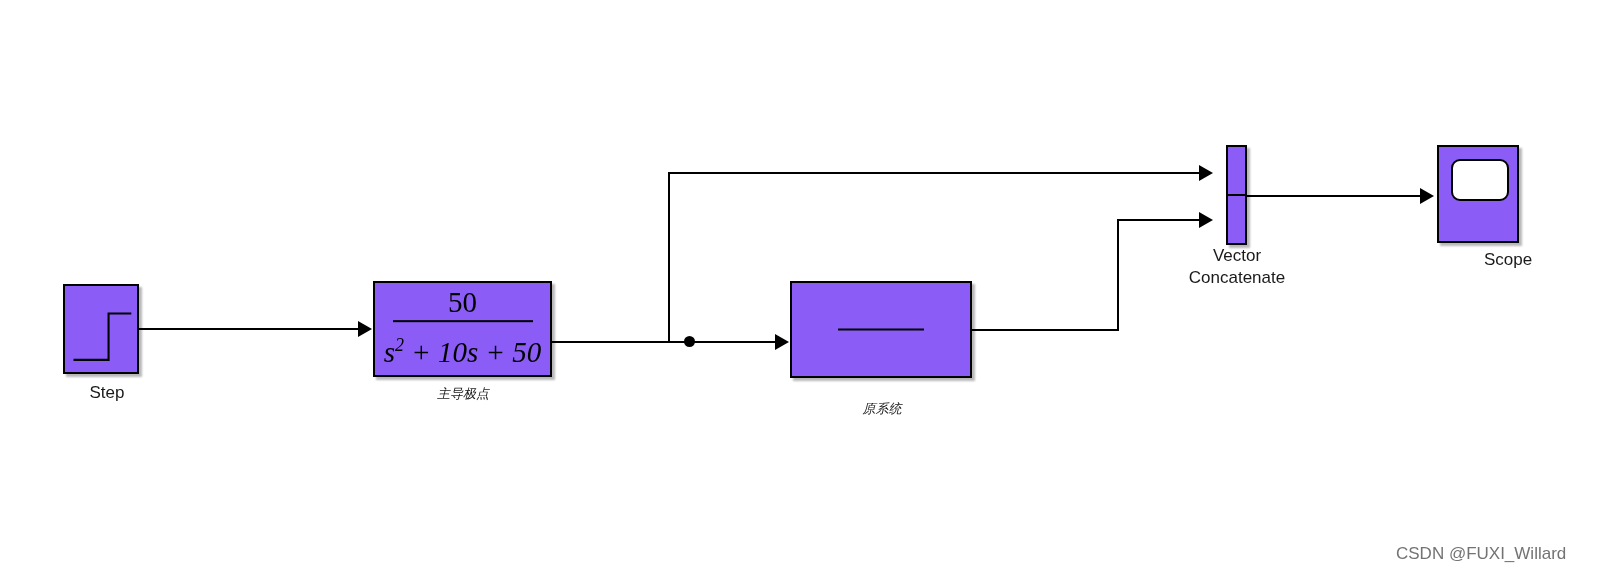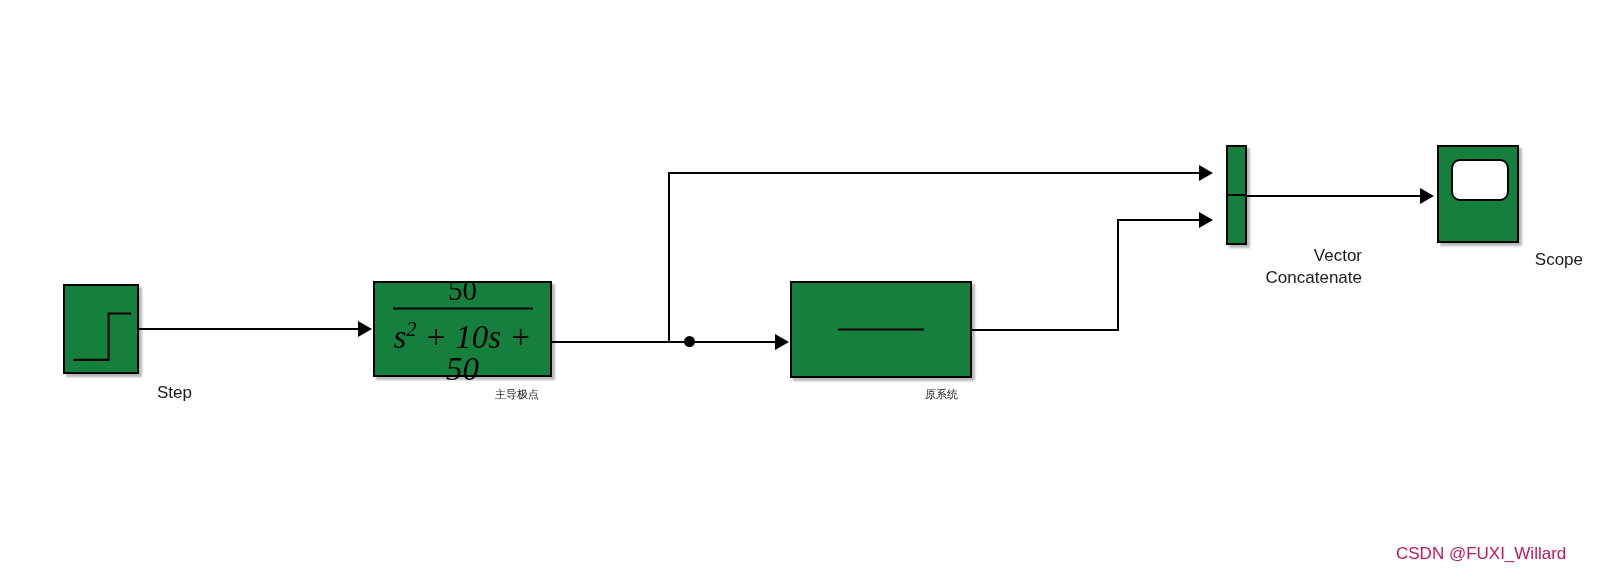--- a/index.html
+++ b/index.html
@@ -13,37 +13,38 @@
     height: 588px;
     background: #ffffff;
     overflow: hidden;
     font-family: "Liberation Sans", sans-serif;
   }
 
   
   .block {
     position: absolute;
     box-sizing: border-box;
-    background: #15803d;
+    background: #8b5cf6;
     border: 2px solid #000000;
     box-shadow: 3px 3px 2px rgba(0,0,0,0.28);
   }
 
   
   .caption {
     position: absolute;
-    text-align: right;
+    text-align: center;
     color: #1a1a1a;
     font-size: 17px;
     line-height: 22px;
     white-space: pre-line;
     font-family: "Liberation Sans", sans-serif;
   }
   .caption.cjk {
-    font-size: 11px;
+    font-size: 13px;
+    font-style: italic;
   }
 
   
   .wire {
     position: absolute;
     background: #000000;
   }
   .wire.h { height: 2px; }
   .wire.v { width: 2px; }
 
@@ -79,22 +80,22 @@
     font-size: 29px;
     line-height: 32px;
     padding: 0 2px;
   }
   .tf .bar {
     height: 2px;
     background: #000000;
     margin: 2px auto 3px auto;
   }
   .tf .den {
-    font-size: 33px;
-    line-height: 32px;
+    font-size: 29px;
+    line-height: 40px;
     padding: 0 2px;
     font-style: italic;
   }
   .tf sup {
     font-size: 0.62em;
     vertical-align: super;
     font-style: italic;
   }
 
   
@@ -116,37 +117,37 @@
   .scope-screen {
     position: absolute;
     border: 2px solid #000000;
     border-radius: 9px;
     background: #ffffff;
   }
 
   
   .watermark {
     position: absolute;
-    color: #be185d;
+    color: #737373;
     font-size: 17px;
     font-family: "Liberation Sans", sans-serif;
     white-space: nowrap;
   }
 </style>
 </head>
 <body>
 
 <div id="canvas">
 
   <div class="block" style="left:63px; top:284px; width:76px; height:90px;">
     <svg class="step-icon" viewBox="0 0 76 90" preserveAspectRatio="none">
       <polyline points="9,78 46,78 46,29 70,29" fill="none" stroke="#000000" stroke-width="2.2"></polyline>
     </svg>
   </div>
-  <div class="caption" style="left:42px; top:382px; width:150px;">Step</div>
+  <div class="caption" style="left:32px; top:382px; width:150px;">Step</div>
 
   <div class="wire h" style="left:139px; top:328px; width:219px;"></div>
   <div class="arrow" style="left:358px; top:321px;"></div>
 
   <div class="block" style="left:373px; top:281px; width:179px; height:96px;">
     <div class="tf">
       <div class="num"><span>50</span></div>
       <div class="bar" style="width:140px;"></div>
       <div class="den"><span>s</span><sup>2</sup><span> + 10s + 50</span></div>
     </div>
@@ -163,21 +164,21 @@
   <div class="arrow" style="left:1199px; top:165px;"></div>
 
   <div class="wire h" style="left:689px; top:341px; width:86px;"></div>
   <div class="arrow" style="left:775px; top:334px;"></div>
 
   <div class="block" style="left:790px; top:281px; width:182px; height:97px;">
     <div class="tf">
       <div class="bar" style="width:86px;"></div>
     </div>
   </div>
-  <div class="caption cjk" style="left:806px; top:383px; width:152px;">原系统</div>
+  <div class="caption cjk" style="left:806px; top:398px; width:152px;">原系统</div>
 
   <div class="wire h" style="left:972px; top:329px; width:147px;"></div>
   <div class="wire v" style="left:1117px; top:219px; height:112px;"></div>
   <div class="wire h" style="left:1117px; top:219px; width:84px;"></div>
   <div class="arrow" style="left:1199px; top:212px;"></div>
 
   <div class="block" style="left:1226px; top:145px; width:21px; height:100px;">
     <div class="vc-divider" style="top:47px;"></div>
   </div>
   <div class="caption" style="left:1112px; top:245px; width:250px;"><span>Vector</span><br><span>Concatenate</span></div>

